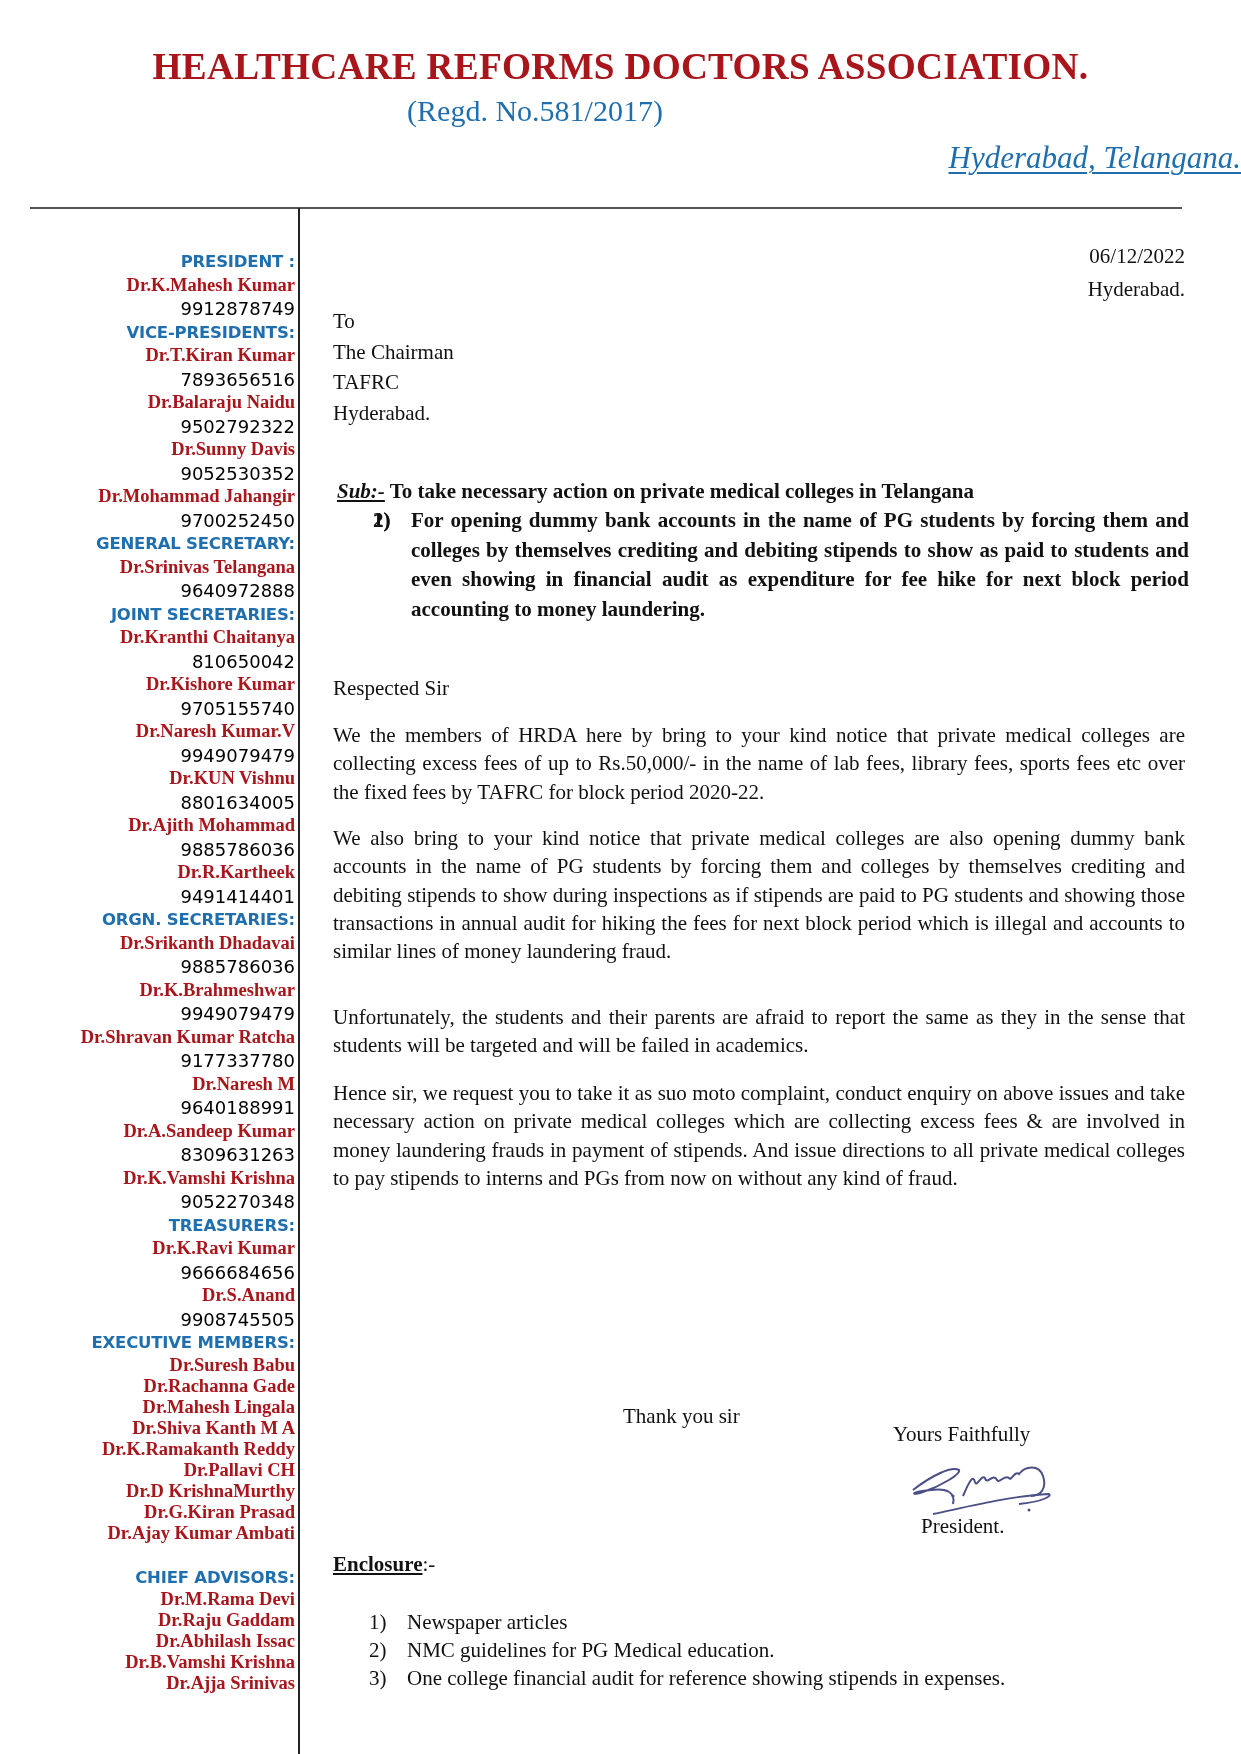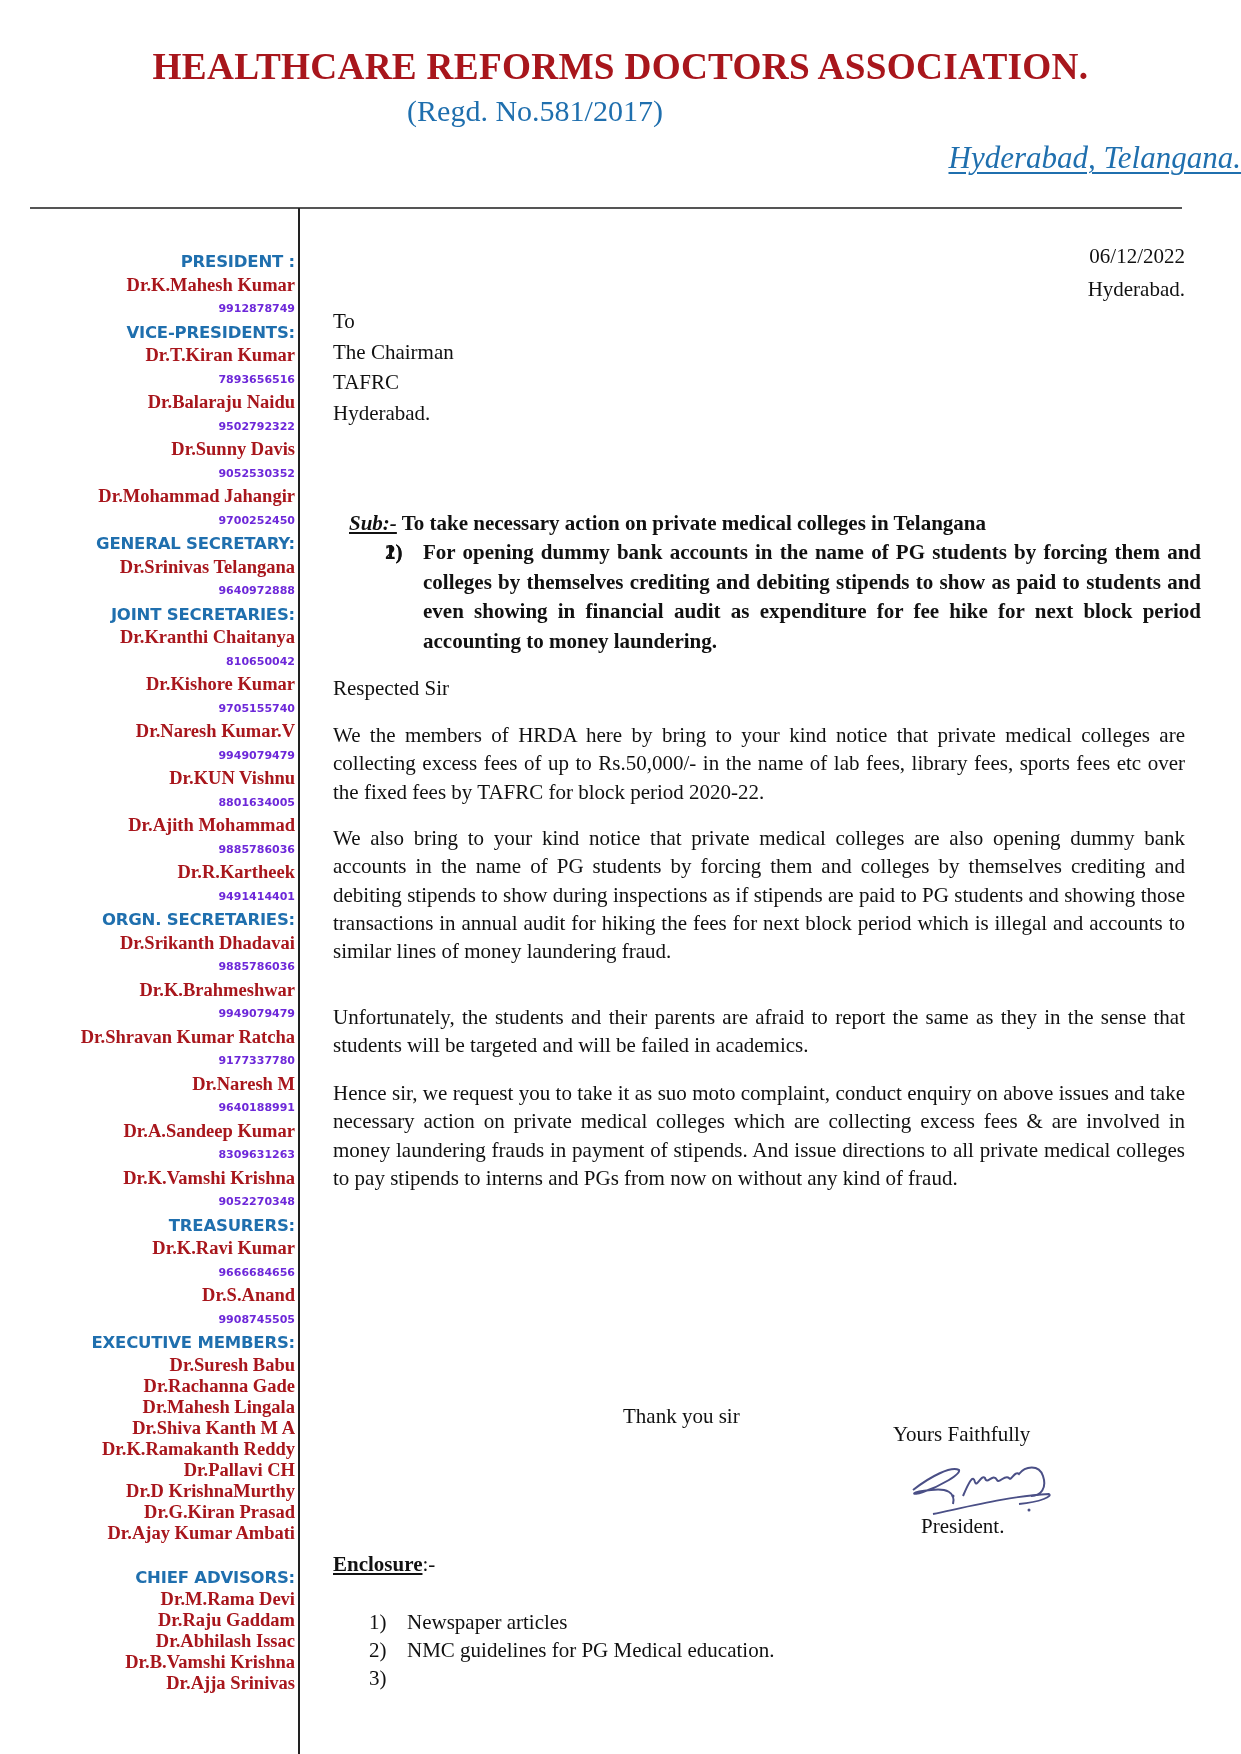--- a/index.html
+++ b/index.html
@@ -28,32 +28,32 @@
     .sidebar { position: absolute; left: 30px; top: 250px; width: 265px; text-align: right; }
     .sb-heading {
       font-family: "DejaVu Sans", sans-serif; font-weight: bold; font-size: 16.5px;
       color: #1f6fae; line-height: 23.5px; white-space: nowrap; letter-spacing: -0.2px;
     }
     .sb-name {
       font-family: "Liberation Serif", serif; font-weight: bold; font-size: 18.5px;
       color: #a8161c; line-height: 23.5px; white-space: nowrap;
     }
     .sb-phone {
-      font-family: "DejaVu Sans", sans-serif; font-size: 11px; color: #6d28d9;
-      line-height: 23.5px; white-space: nowrap; font-weight: bold;
+      font-family: "DejaVu Sans", sans-serif; font-size: 18px; color: #000000;
+      line-height: 23.5px; white-space: nowrap;
     }
     .sb-name.compact { line-height: 21px; }
     .sb-gap { height: 22px; }
 
     
     .letter { position: absolute; left: 333px; top: 240px; width: 852px;
       font-family: "Liberation Serif", serif; font-size: 21px; color: #111; }
     .date-block { position: absolute; right: 0; top: 0; text-align: right; line-height: 33px; }
     .to-block { position: absolute; left: 0; top: 66px; line-height: 30.5px; }
-    .subject { position: absolute; left: 16px; top: 236px; width: 852px; font-weight: bold; line-height: 30px; margin-top: 32px; }
+    .subject { position: absolute; left: 4px; top: 236px; width: 852px; font-weight: bold; line-height: 30px; }
     .subject .sub-label { font-style: italic; text-decoration: underline; }
     .subject ol { list-style: none; margin: 0; padding: 0; }
     .subject li { position: relative; padding-left: 74px; text-align: justify; line-height: 29.5px; }
     .subject li .num { position: absolute; left: 36px; top: 0; }
     .para { position: absolute; left: 0; width: 852px; text-align: justify; line-height: 28.3px; }
     .thanks { position: absolute; left: 290px; top: 1128px; margin-top: 36px; }
     .yours { position: absolute; left: 560px; top: 1182px; }
     .sig { position: absolute; left: 568px; top: 1212px; width: 170px; height: 70px; }
     .pres { position: absolute; left: 588px; top: 1274px; }
     .encl { position: absolute; left: 0; top: 1312px; font-weight: bold; }
@@ -183,15 +183,15 @@
     <path d="M62 44 C68 30, 72 22, 74 30 C76 36, 80 22, 84 26 C86 34, 92 20, 96 28 C98 32, 104 22, 108 26 C110 30, 114 18, 118 22 C124 14, 138 12, 142 24 C146 36, 140 44, 130 44" fill="none" stroke="#4a4f86" stroke-width="2"></path>
     <path d="M32 62 C70 54, 110 44, 148 42 C152 44, 140 50, 118 52" fill="none" stroke="#4a4f86" stroke-width="1.8"></path>
     <circle cx="128" cy="58" r="1.5" fill="#4a4f86"></circle>
   </svg>
   <div class="pres">President.</div>
 
   <div class="encl"><u>Enclosure</u><span style="font-weight:normal">:-</span></div>
   <div class="encl-list">
     <div><span class="num">1)</span><span>Newspaper articles</span></div>
     <div><span class="num">2)</span><span>NMC guidelines for PG Medical education.</span></div>
-    <div><span class="num">3)</span></div>
+    <div><span class="num">3)</span><span>One college financial audit for reference showing stipends in expenses.</span></div>
   </div>
 </div>
 
 </body></html>

